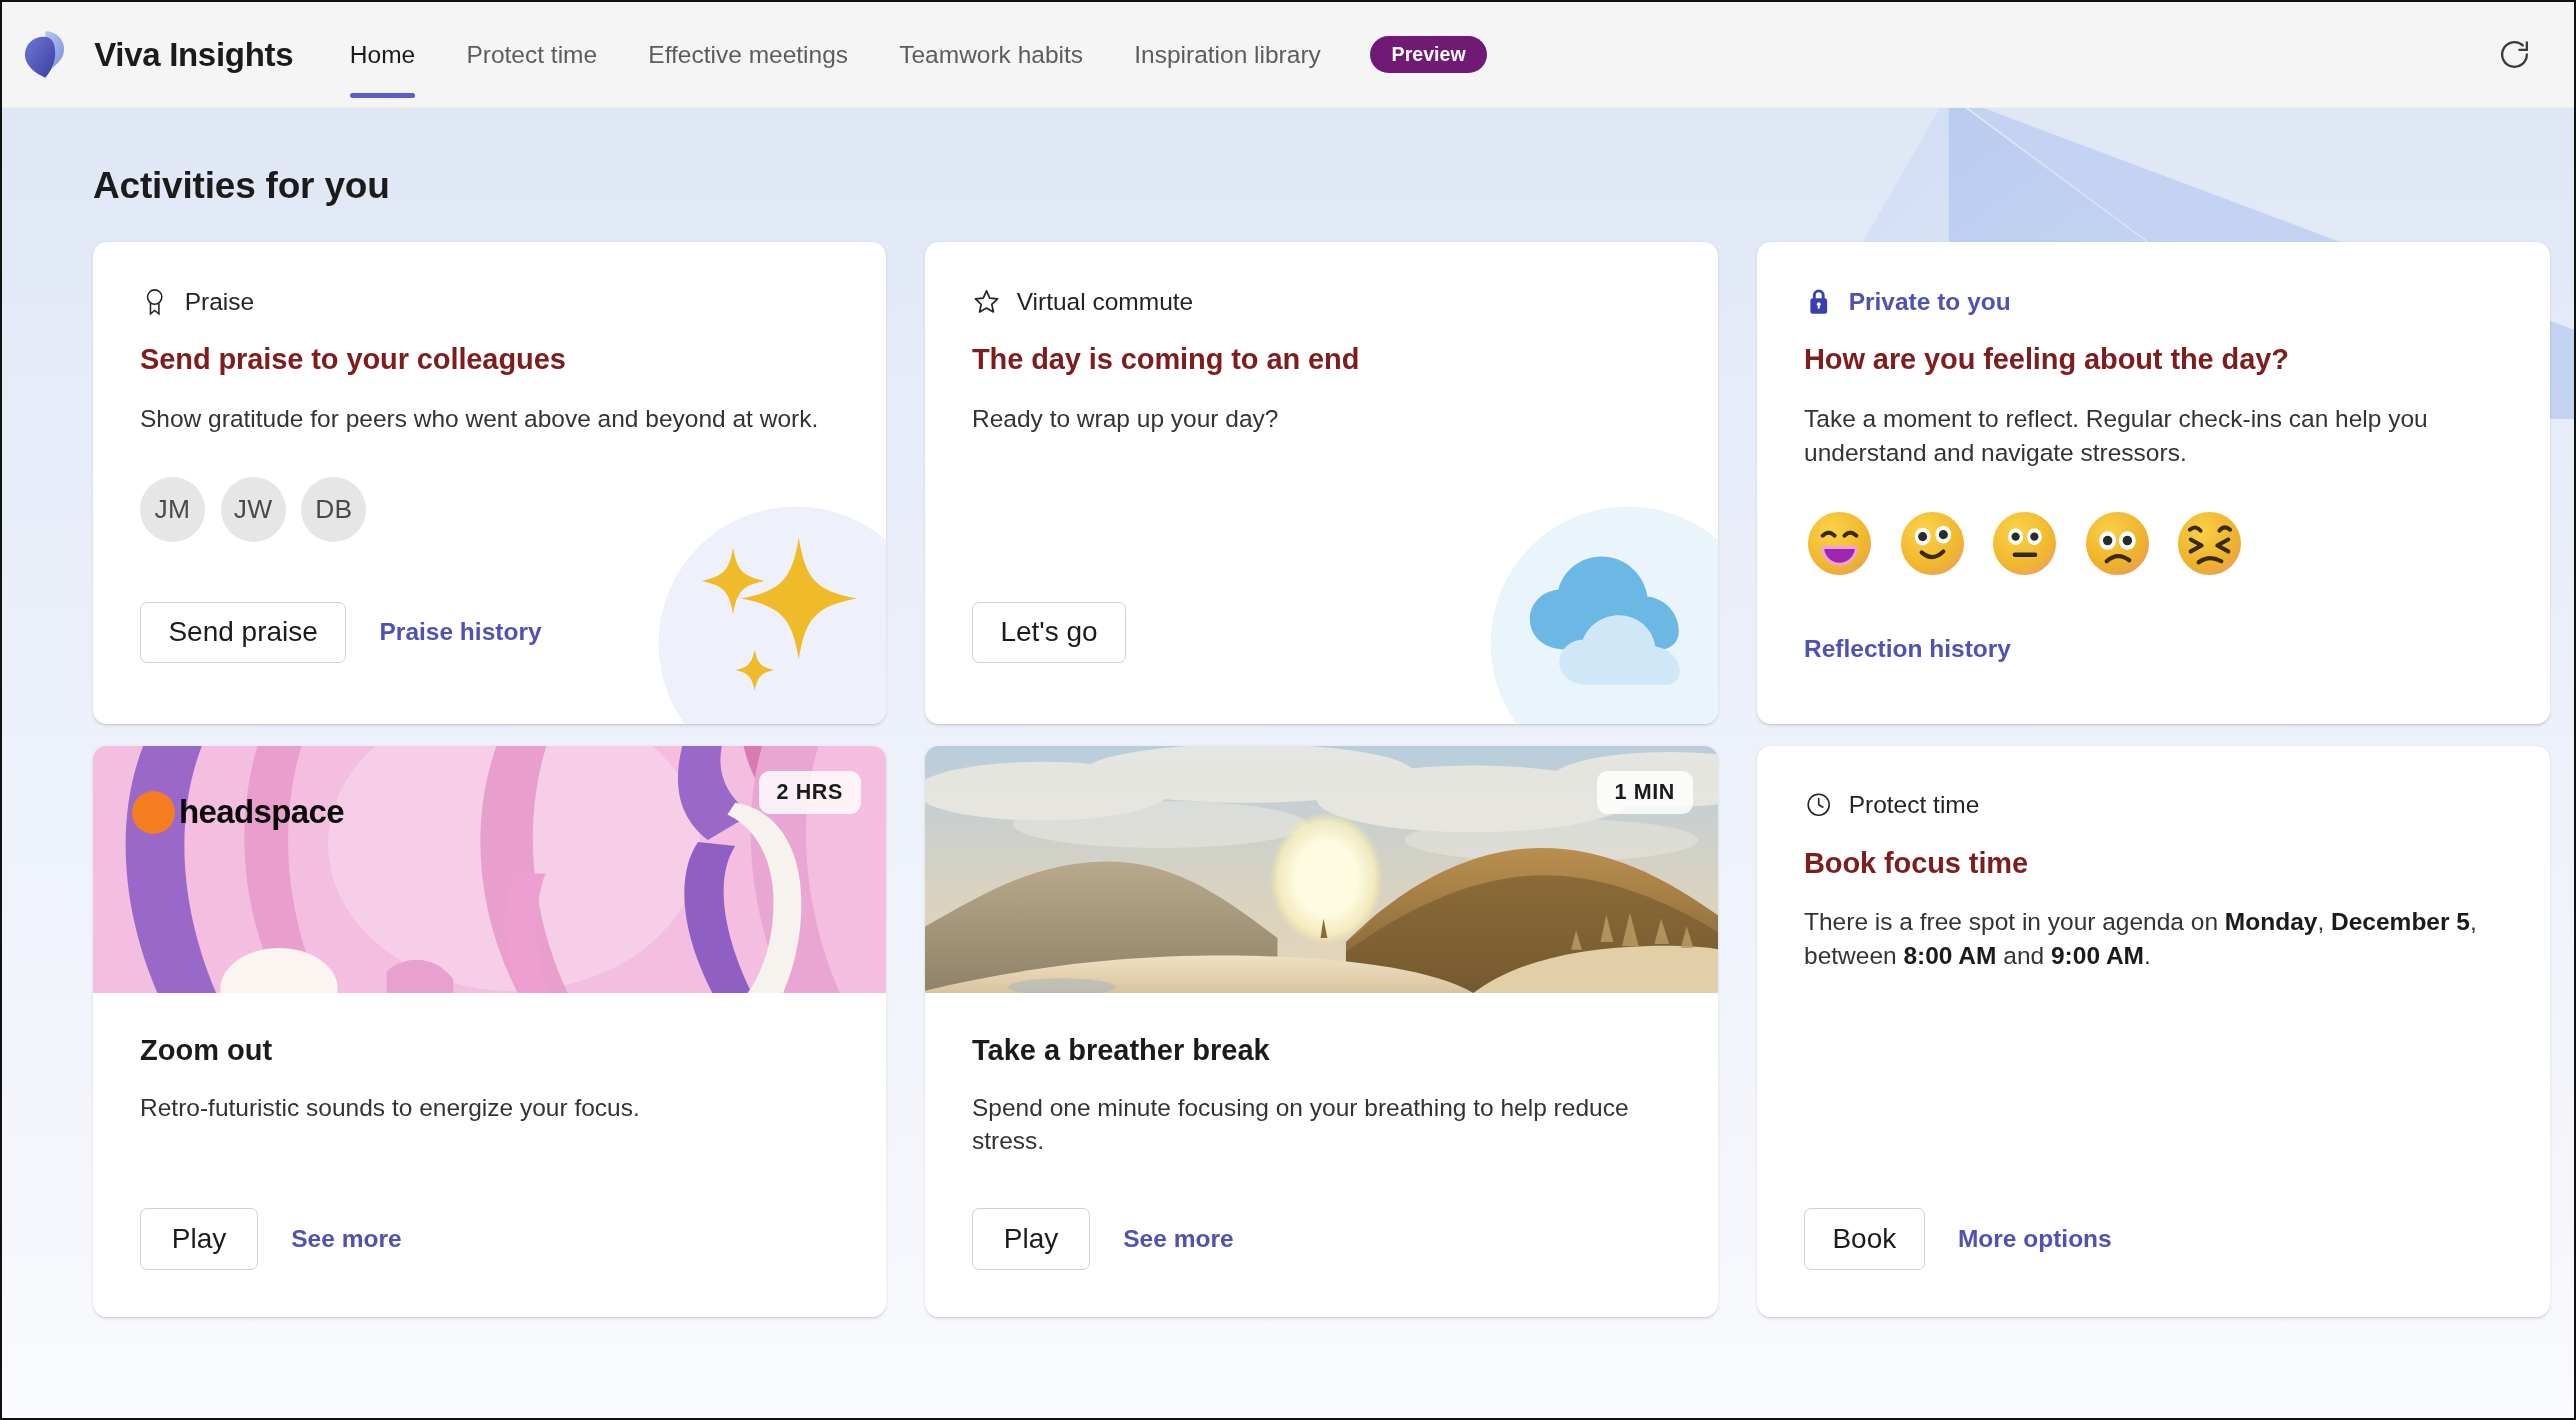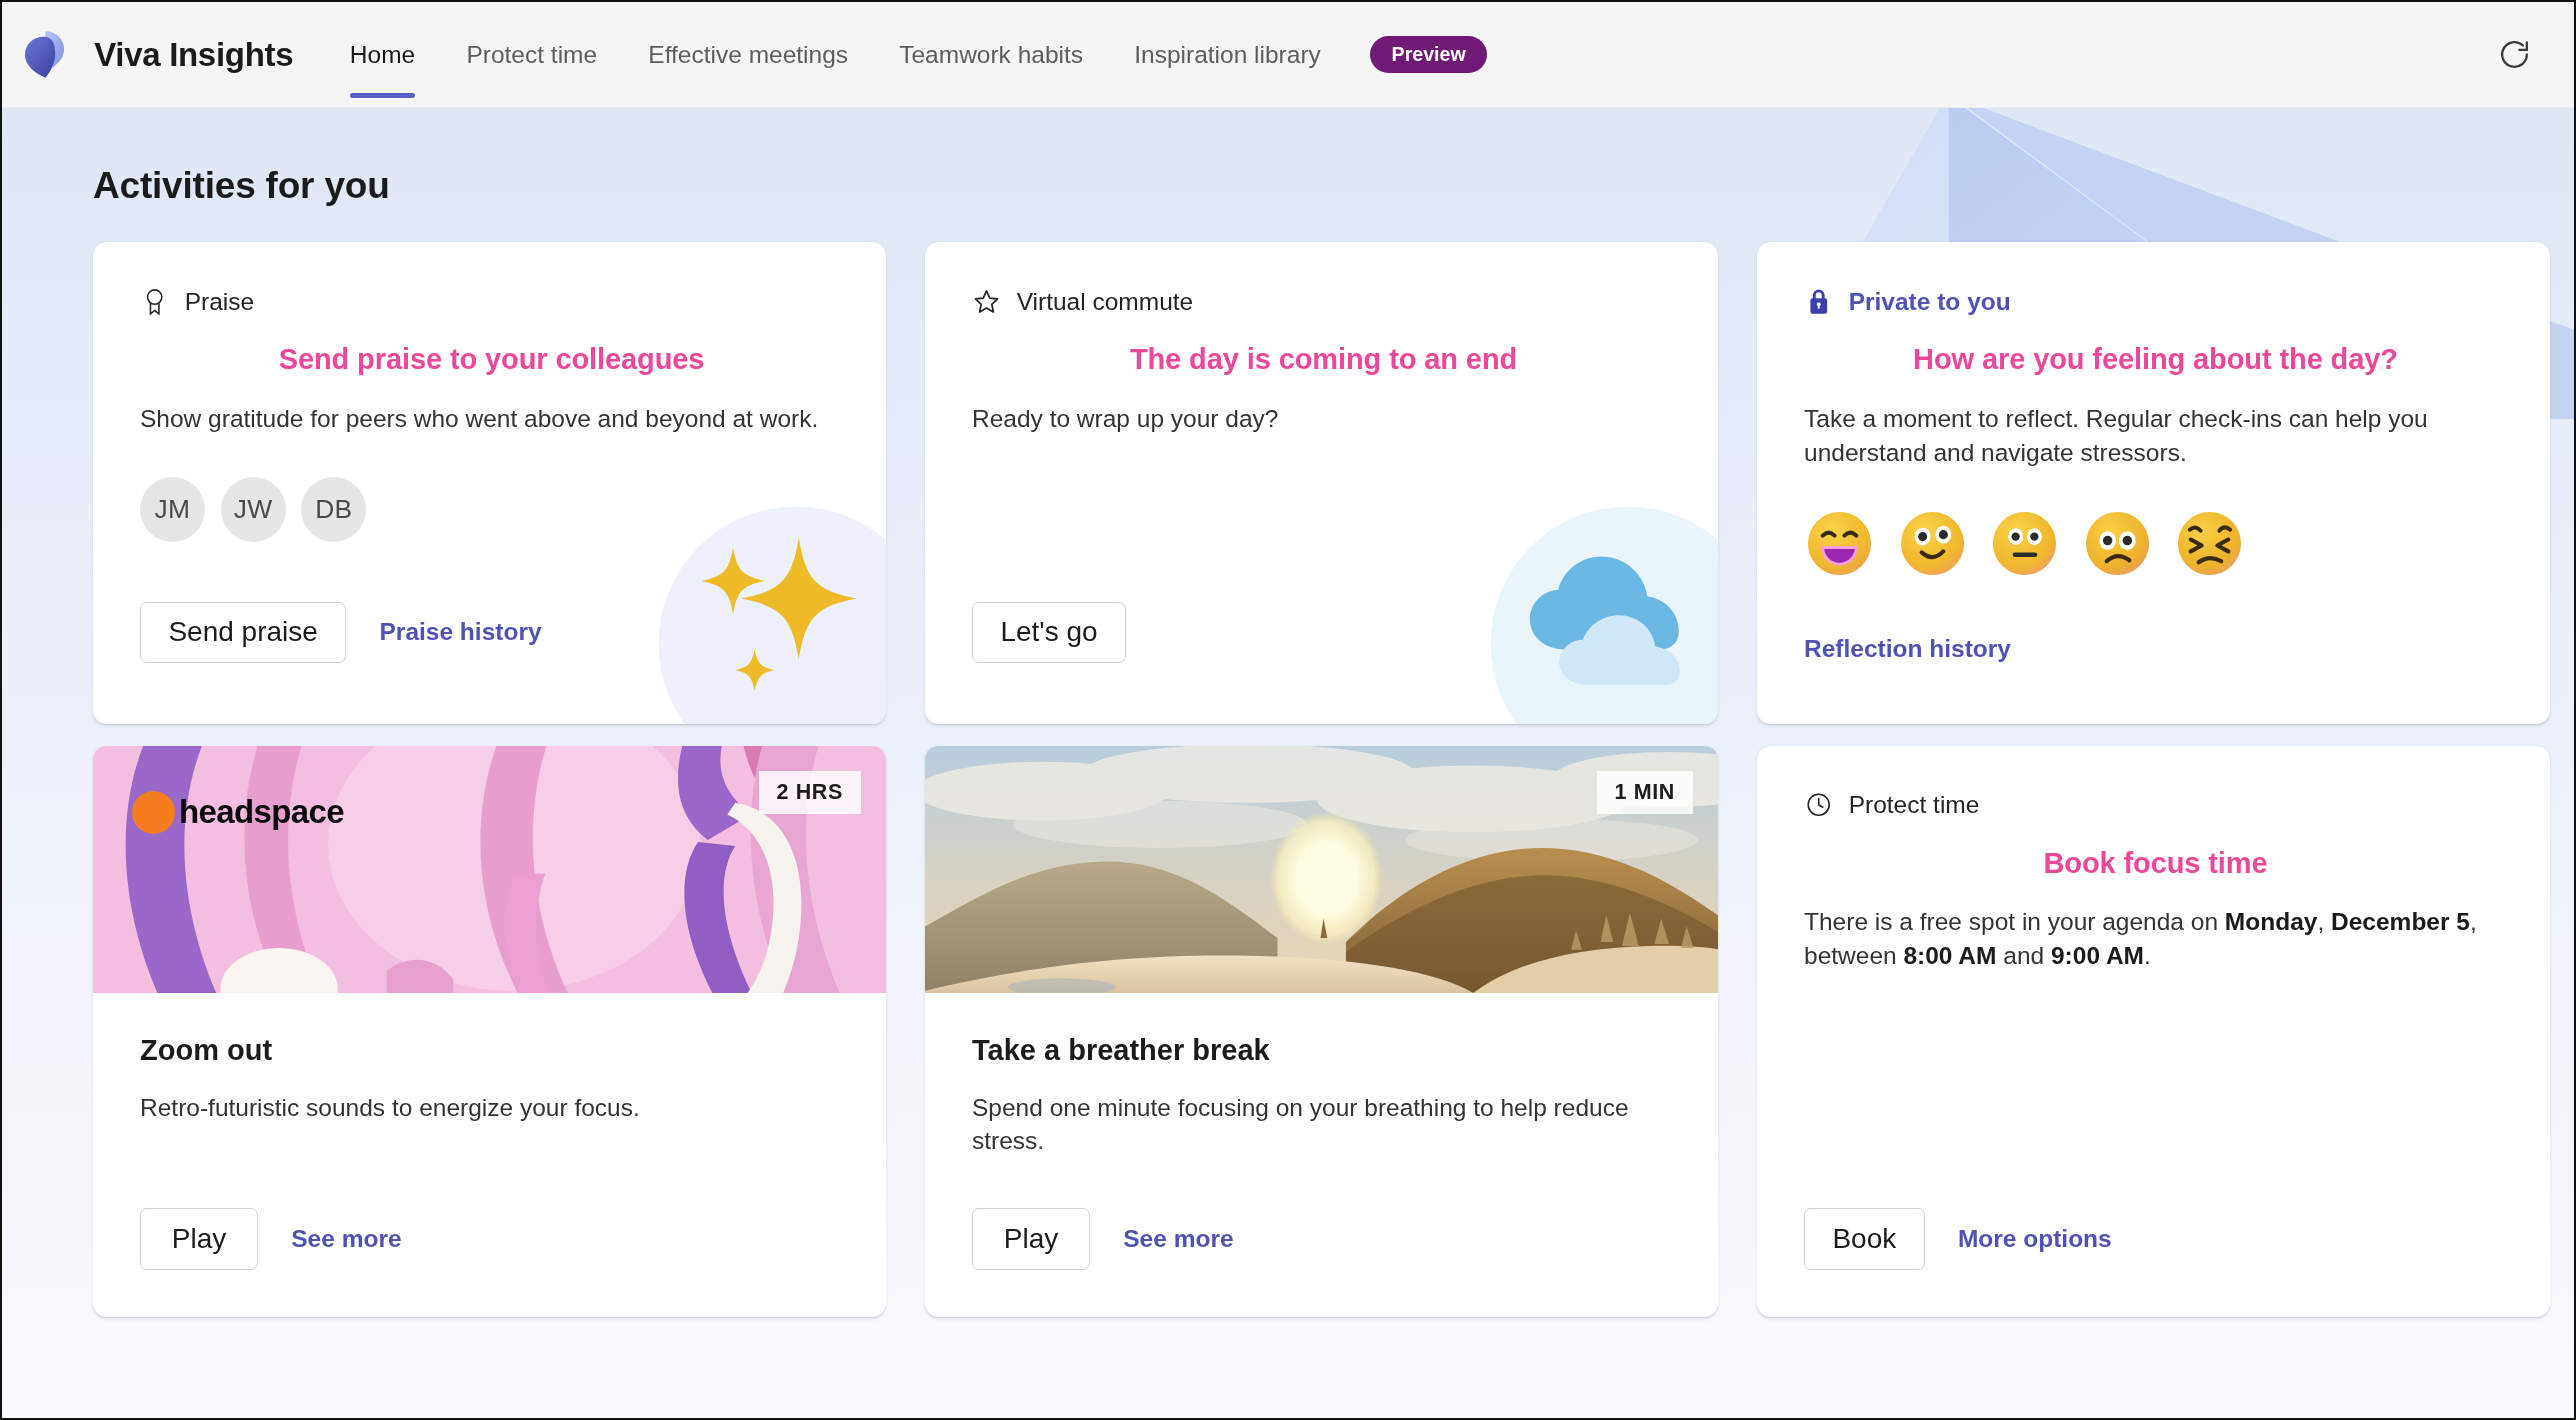--- a/index.html
+++ b/index.html
@@ -118,22 +118,22 @@
 
   .card-eyebrow {
     display: flex; align-items: center; gap: 15.7px;
     font-size: 24.5px; color: #242424;
     margin-bottom: 27.4px;
   }
   .card-eyebrow.private { color: #4f52b2; font-weight: bold; }
   .card-eyebrow .ico { display: flex; width: 29px; height: 29px; align-items: center; justify-content: center; }
 
   .card-title {
-    font-size: 29px; font-weight: bold; color: #ec4899;
-    margin-bottom: 25.5px; letter-spacing: -0.1px; text-align: center;
+    font-size: 29px; font-weight: bold; color: #7f1d1d;
+    margin-bottom: 25.5px; letter-spacing: -0.1px;
   }
   .card-desc {
     font-size: 24.5px; color: #333333; line-height: 1.38;
     max-width: 715px;
   }
   .card-desc b { font-weight: bold; color: #1b1b1b; }
 
   
   .avatars { display: flex; gap: 15.7px; margin-top: 41px; }
   .avatar {
@@ -201,21 +201,21 @@
     overflow: hidden;
   }
   .media svg { display: block; width: 100%; height: 100%; }
   .time-badge {
     position: absolute;
     top: 25.5px; right: 25.5px;
     background: rgba(255,255,255,0.82);
     color: #1b1b1b;
     font-size: 21.5px; font-weight: bold;
     letter-spacing: 0.6px;
-    border-radius: 0;
+    border-radius: 11px;
     padding: 8.8px 17.6px;
   }
   .hs-logo {
     position: absolute;
     left: 39px; top: 45px;
     display: flex; align-items: center; gap: 9.8px;
   }
   .hs-dot { width: 43px; height: 43px; border-radius: 50%; background: #f47d20; }
   .hs-word { font-size: 33px; font-weight: bold; color: #0a0a0a; letter-spacing: -0.6px; margin-left: -5.9px; }
   .media-body { padding: 41px 43px 0 47px; }

